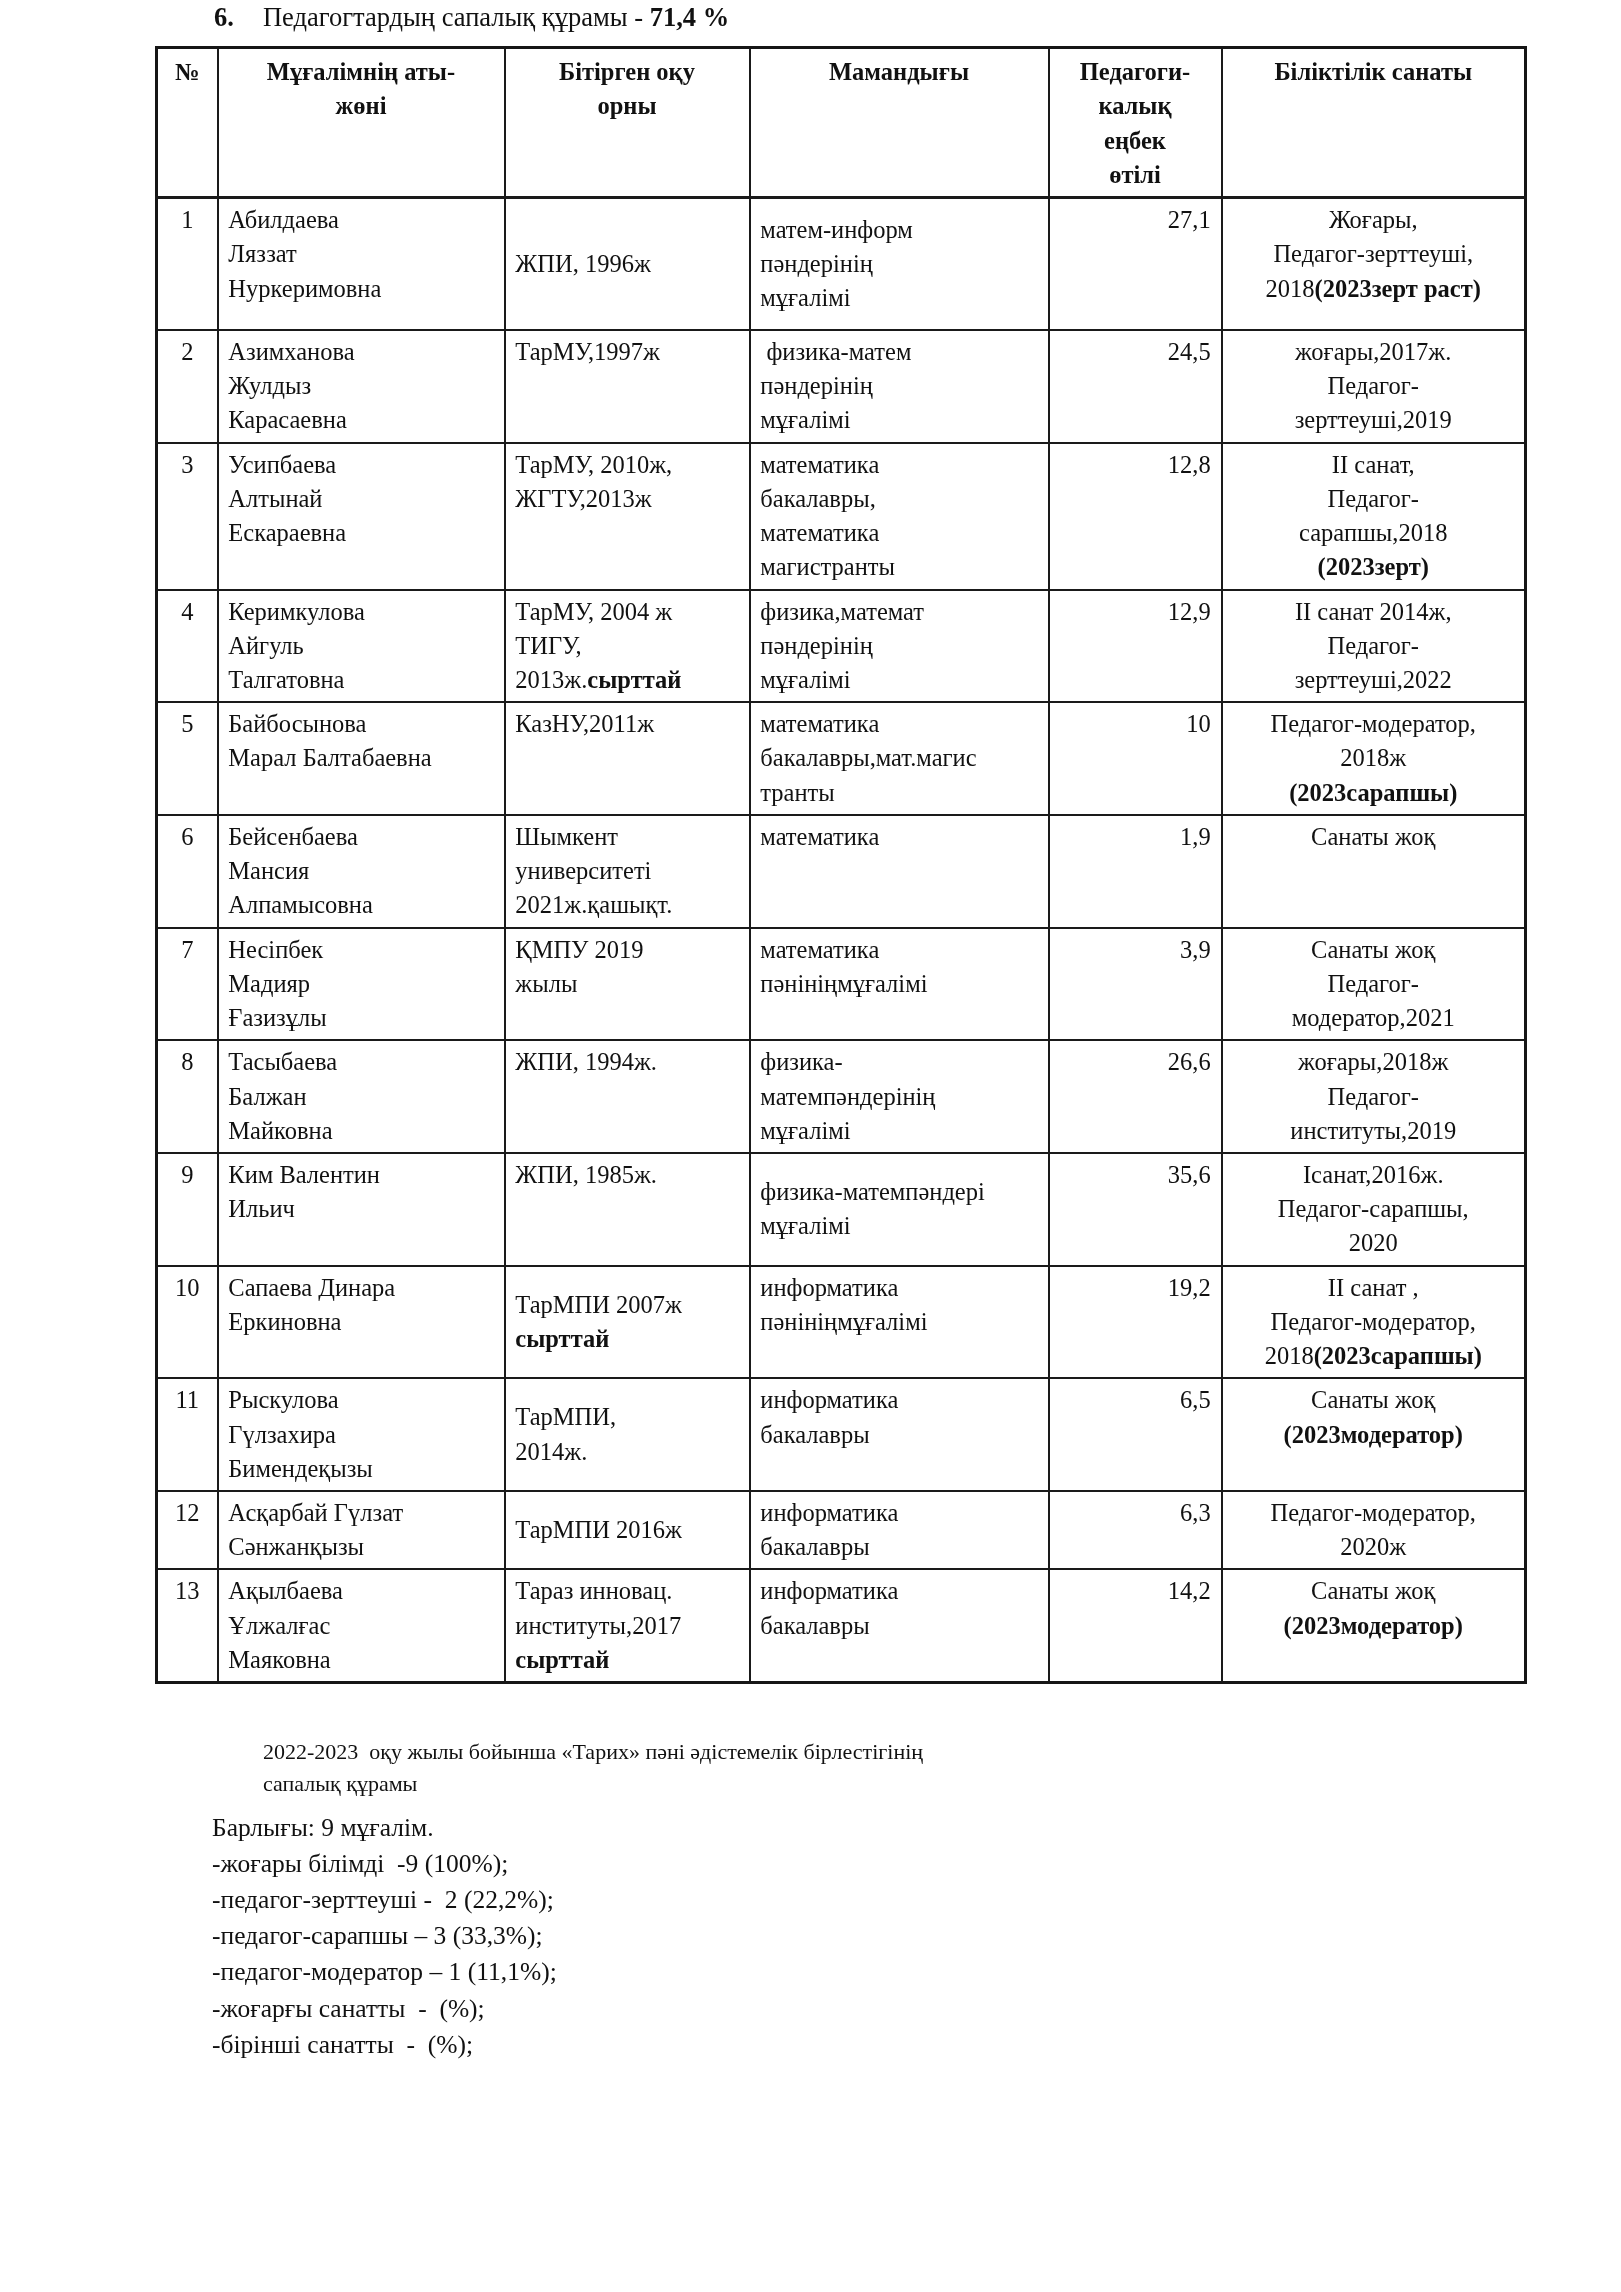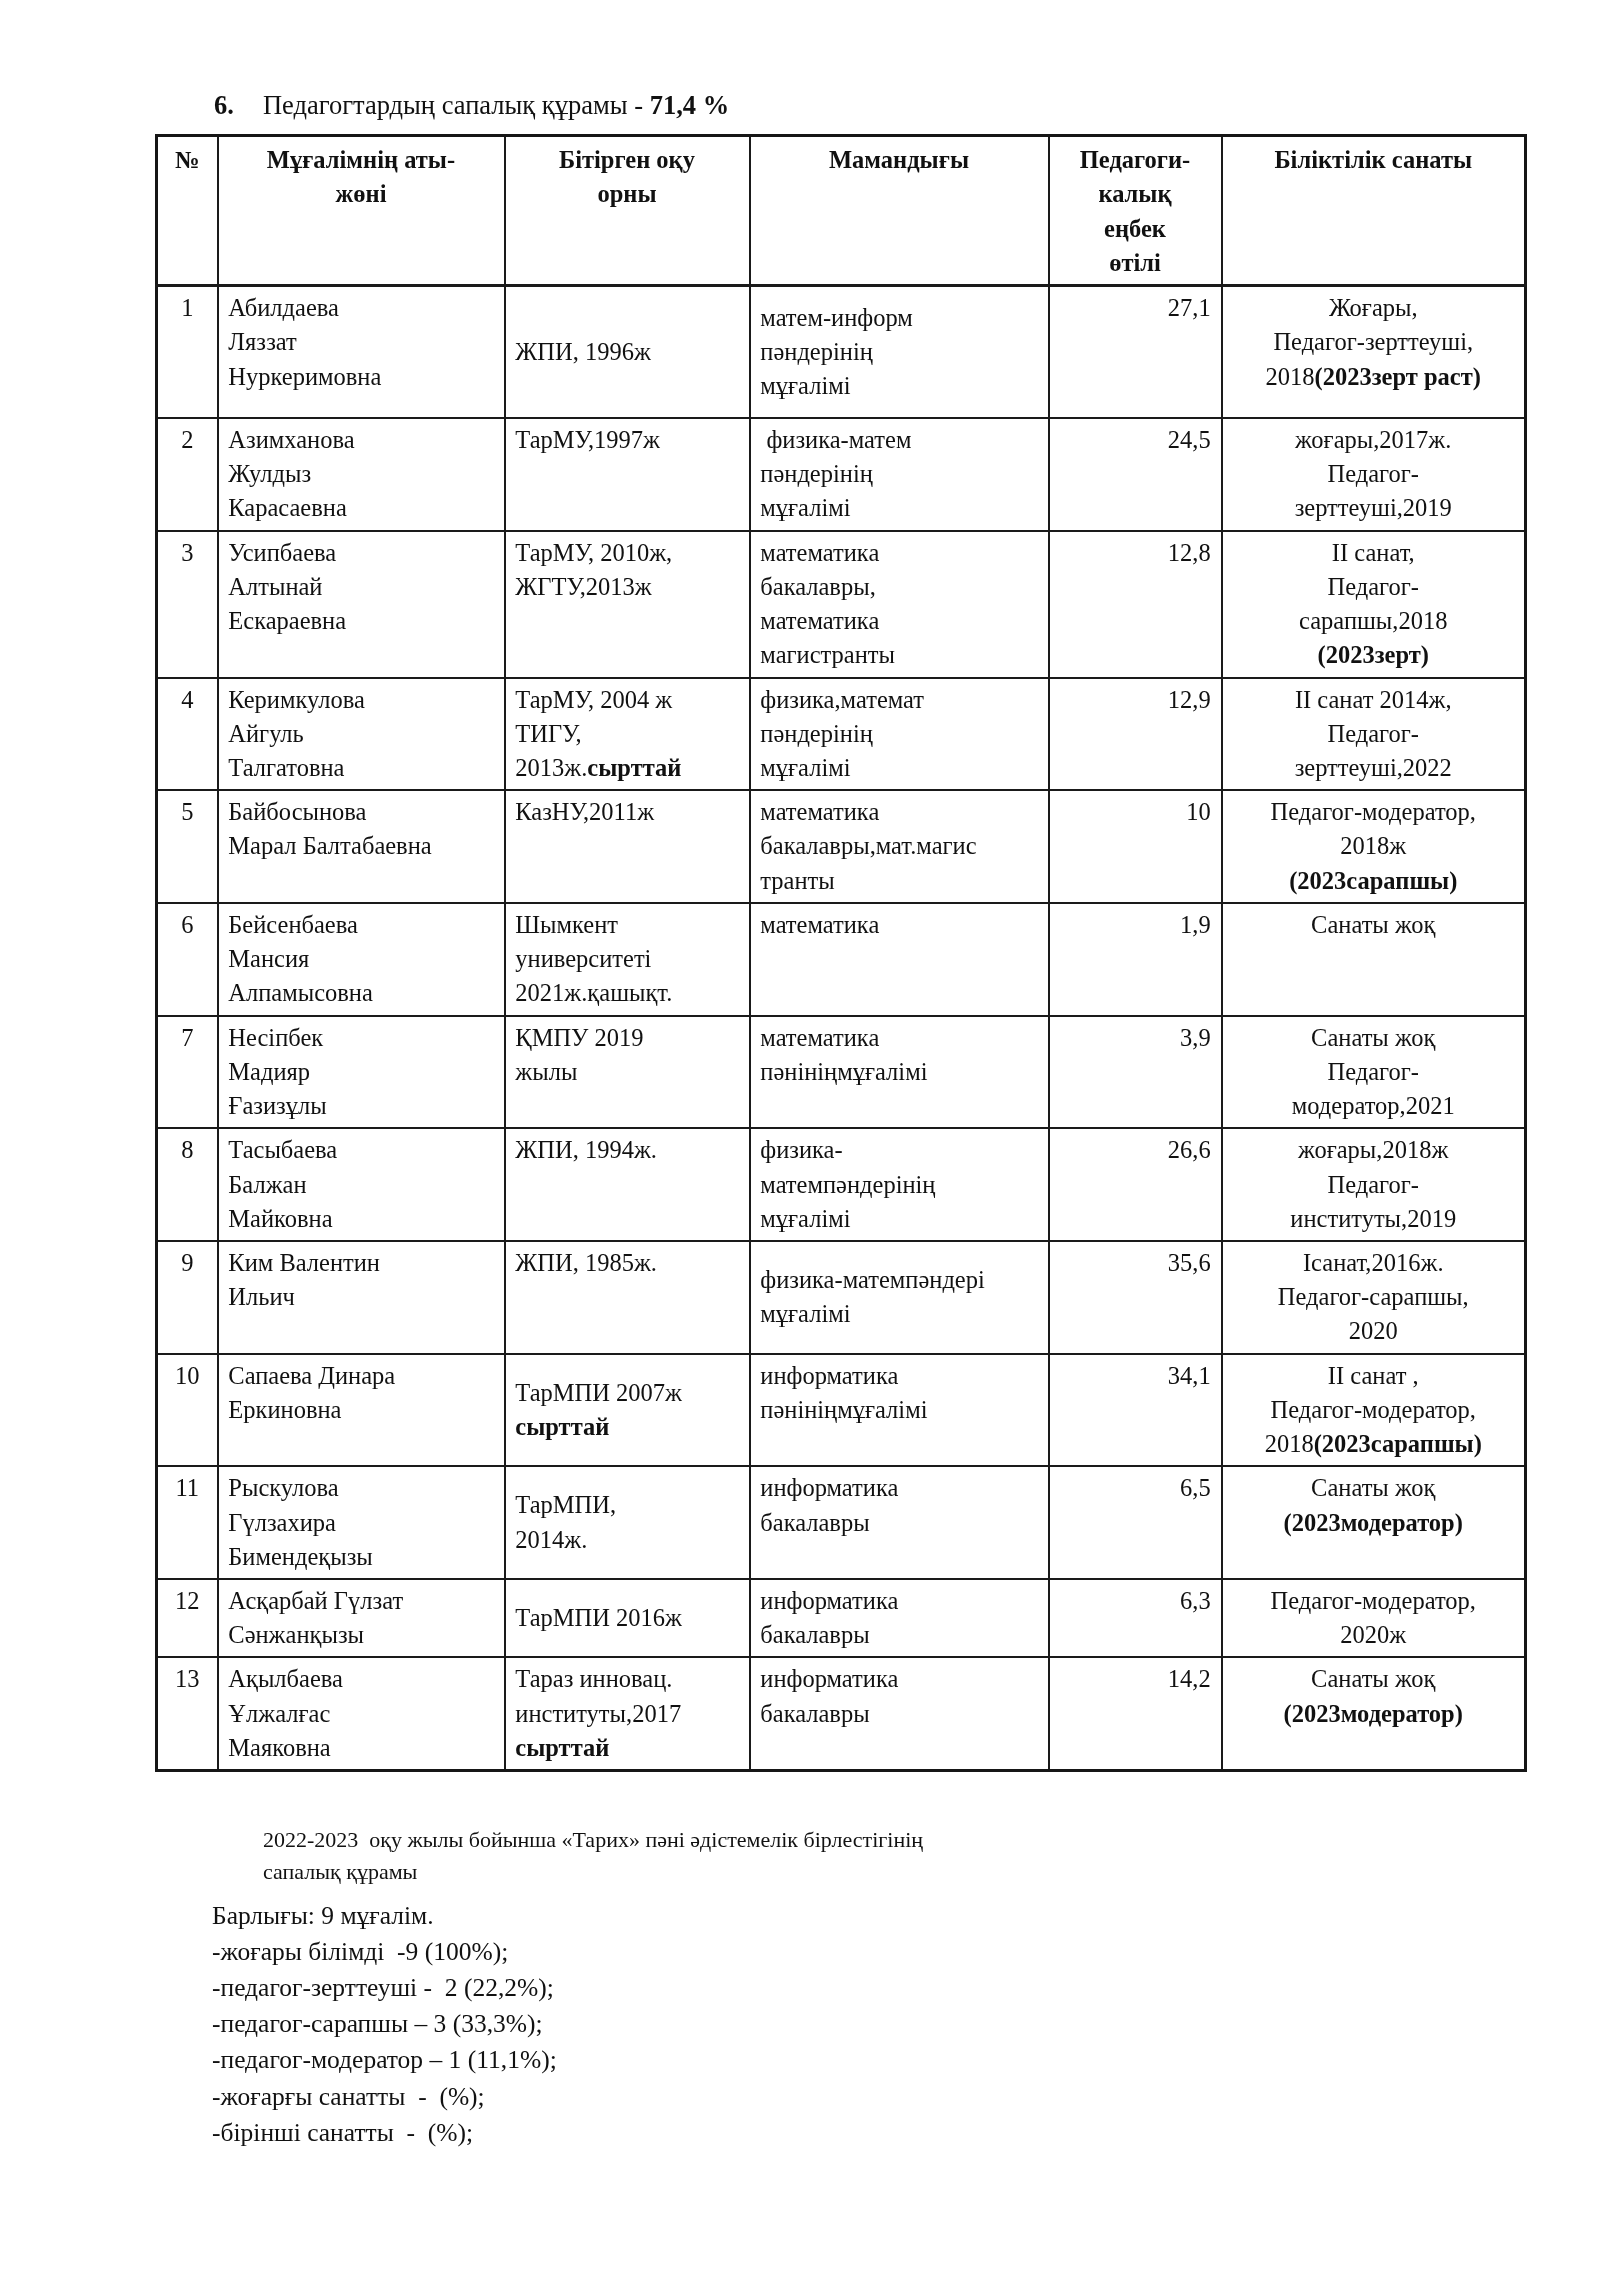--- a/index.html
+++ b/index.html
@@ -5,21 +5,20 @@
   html,body{margin:0;padding:0;}
   body{
     width:1621px;height:2293px;
     background:#ffffff;
     color:#111111;
     font-family:"Liberation Serif", serif;
     overflow:hidden;
   }
   .page{position:relative;width:1621px;height:2293px;background:#ffffff;}
   .doc-title{
-    padding-top:88px;
     margin-left:214px;
     font-size:26.5px;
     line-height:1.3;
     white-space:pre;
   }
   .b{font-weight:bold;}
   .title-gap{display:inline-block;width:29px;}
   table.teachers{
     margin-left:155px;
     margin-top:11.8px;
@@ -237,21 +236,21 @@
 2020</td>
         </tr>
         <tr data-r="10">
           <td class="c-num">10</td>
           <td class="c-name">Сапаева Динара
 Еркиновна</td>
           <td class="c-edu"><span>ТарМПИ 2007ж
 </span><b>сырттай</b></td>
           <td class="c-spec">информатика
 пәнініңмұғалімі</td>
-          <td class="c-exp">34,1</td>
+          <td class="c-exp">19,2</td>
           <td class="c-cat"><span>II санат ,
 Педагог-модератор,
 2018</span><b>(2023сарапшы)</b></td>
         </tr>
         <tr data-r="11">
           <td class="c-num">11</td>
           <td class="c-name">Рыскулова
 Гүлзахира
 Бимендеқызы</td>
           <td class="c-edu">ТарМПИ,

